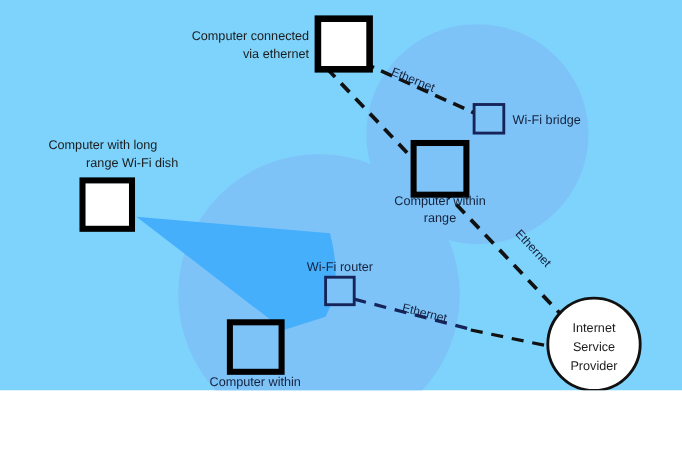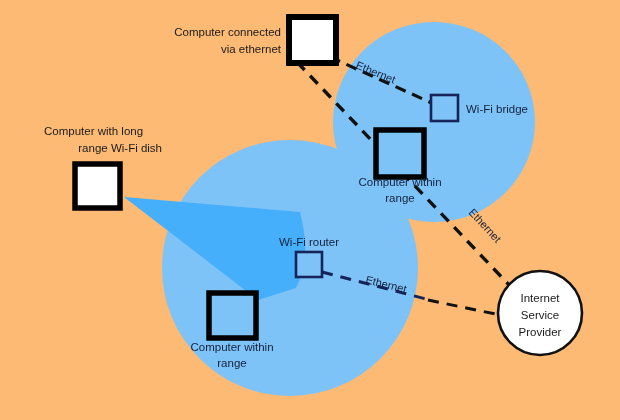--- a/index.html
+++ b/index.html
@@ -3,22 +3,22 @@
 <meta charset="utf-8">
 <style>
   html, body {
     margin: 0;
     padding: 0;
     background: #ffffff;
   }
   #stage {
     position: relative;
     width: 620px;
-    height: 420px;
-    background: #fdba74;
+    height: 355px;
+    background: #7dd3fc;
     overflow: hidden;
     font-family: "Liberation Sans", sans-serif;
   }
   #stage svg {
     position: absolute;
     left: 0;
     top: 0;
     width: 620px;
     height: 420px;
   }

